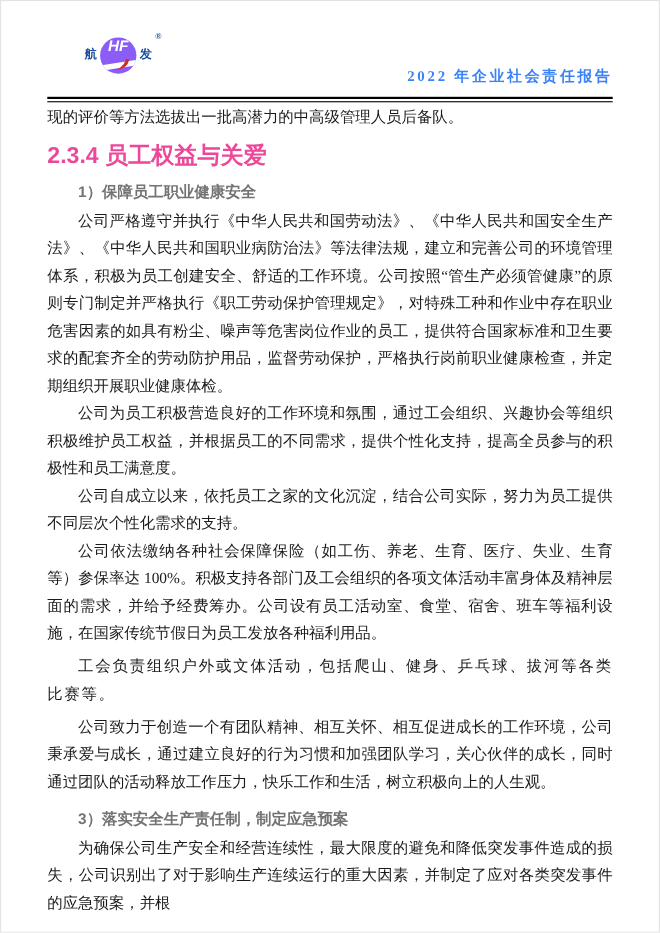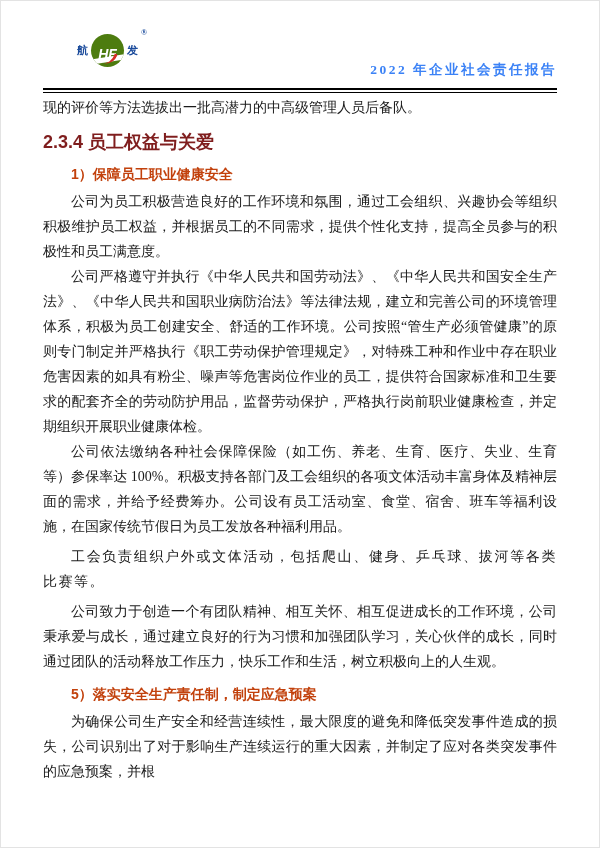--- a/index.html
+++ b/index.html
@@ -17,22 +17,22 @@
   
   .header { position:absolute; top:0; left:42px; right:42px; height:87px; }
   .logo {
     position:absolute; left:34px; top:33px;
     display:flex; align-items:center; gap:3px;
     color:#1c4c9c;
   }
   .logo-char { font-size:11px; font-weight:bold; line-height:1; }
   .logo-circle {
     width:33px; height:33px; border-radius:50%;
-    background:#4d7c0f; position:relative;
-    display:flex; align-items:flex-end; justify-content:center;
+    background:#8b5cf6; position:relative;
+    display:flex; align-items:flex-start; justify-content:center;
     overflow:hidden; flex:0 0 auto;
   }
   .logo-circle::after {
     content:""; position:absolute; left:-5px; right:-5px; bottom:5px;
     height:5px; background:#ffffff; transform:rotate(-9deg); z-index:1;
   }
   .logo-hf {
     position:relative; z-index:2; color:#ffffff; font-weight:bold;
     font-style:italic; font-size:14px; line-height:1;
     font-family:"Liberation Sans",sans-serif; margin-bottom:6px;
@@ -60,27 +60,27 @@
   .body { position:absolute; top:94px; left:42px; right:42px; font-size:14px; line-height:25px; }
   .body p {
     margin:0; text-align:justify; text-indent:2em;
     word-break:break-all;
   }
   p.cont { text-indent:0; }           
   p.gap  { margin-top:5px; }
   p.spread { letter-spacing:1.5px; }
   h2.section {
     font-family:"Liberation Sans","DejaVu Sans",sans-serif;
-    font-size:18px; line-height:24px; font-weight:bold;
-    margin:10px 0 4px; color:#7f1d1d;
+    font-size:21px; line-height:24px; font-weight:bold;
+    margin:10px 0 4px; color:#ec4899;
   }
   h3.sub {
     font-family:"Liberation Sans","DejaVu Sans",sans-serif;
     font-size:14px; line-height:20px; font-weight:bold;
-    margin:10px 0 5px; text-indent:2em; color:#c2410c;
+    margin:10px 0 5px; text-indent:2em; color:#737373;
   }
 
   
   .footer {
     position:absolute; left:0; right:0; bottom:44px;
     text-align:center; font-size:12px; color:#333;
   }
 </style>
 </head>
 <body>
@@ -101,25 +101,26 @@
   </header>
 
   <div class="double-rule"></div>
 
   <main class="body">
     <p class="cont">现的评价等方法选拔出一批高潜力的中高级管理人员后备队。</p>
 
     <h2 class="section">2.3.4 员工权益与关爱</h2>
 
     <h3 class="sub">1）保障员工职业健康安全</h3>
+    <p>公司严格遵守并执行《中华人民共和国劳动法》、《中华人民共和国安全生产法》、《中华人民共和国职业病防治法》等法律法规，建立和完善公司的环境管理体系，积极为员工创建安全、舒适的工作环境。公司按照“管生产必须管健康”的原则专门制定并严格执行《职工劳动保护管理规定》，对特殊工种和作业中存在职业危害因素的如具有粉尘、噪声等危害岗位作业的员工，提供符合国家标准和卫生要求的配套齐全的劳动防护用品，监督劳动保护，严格执行岗前职业健康检查，并定期组织开展职业健康体检。</p>
     <p>公司为员工积极营造良好的工作环境和氛围，通过工会组织、兴趣协会等组织积极维护员工权益，并根据员工的不同需求，提供个性化支持，提高全员参与的积极性和员工满意度。</p>
-    <p>公司严格遵守并执行《中华人民共和国劳动法》、《中华人民共和国安全生产法》、《中华人民共和国职业病防治法》等法律法规，建立和完善公司的环境管理体系，积极为员工创建安全、舒适的工作环境。公司按照“管生产必须管健康”的原则专门制定并严格执行《职工劳动保护管理规定》，对特殊工种和作业中存在职业危害因素的如具有粉尘、噪声等危害岗位作业的员工，提供符合国家标准和卫生要求的配套齐全的劳动防护用品，监督劳动保护，严格执行岗前职业健康检查，并定期组织开展职业健康体检。</p>
 
+    <p>公司自成立以来，依托员工之家的文化沉淀，结合公司实际，努力为员工提供不同层次个性化需求的支持。</p>
     <p>公司依法缴纳各种社会保障保险（如工伤、养老、生育、医疗、失业、生育等）参保率达 100%。积极支持各部门及工会组织的各项文体活动丰富身体及精神层面的需求，并给予经费筹办。公司设有员工活动室、食堂、宿舍、班车等福利设施，在国家传统节假日为员工发放各种福利用品。</p>
     <p class="gap spread">工会负责组织户外或文体活动，包括爬山、健身、乒乓球、拔河等各类比赛等。</p>
     <p class="gap">公司致力于创造一个有团队精神、相互关怀、相互促进成长的工作环境，公司秉承爱与成长，通过建立良好的行为习惯和加强团队学习，关心伙伴的成长，同时通过团队的活动释放工作压力，快乐工作和生活，树立积极向上的人生观。</p>
 
-    <h3 class="sub">5）落实安全生产责任制，制定应急预案</h3>
+    <h3 class="sub">3）落实安全生产责任制，制定应急预案</h3>
     <p>为确保公司生产安全和经营连续性，最大限度的避免和降低突发事件造成的损失，公司识别出了对于影响生产连续运行的重大因素，并制定了应对各类突发事件的应急预案，并根</p>
   </main>
 
 
 </div>
 
 </body></html>

